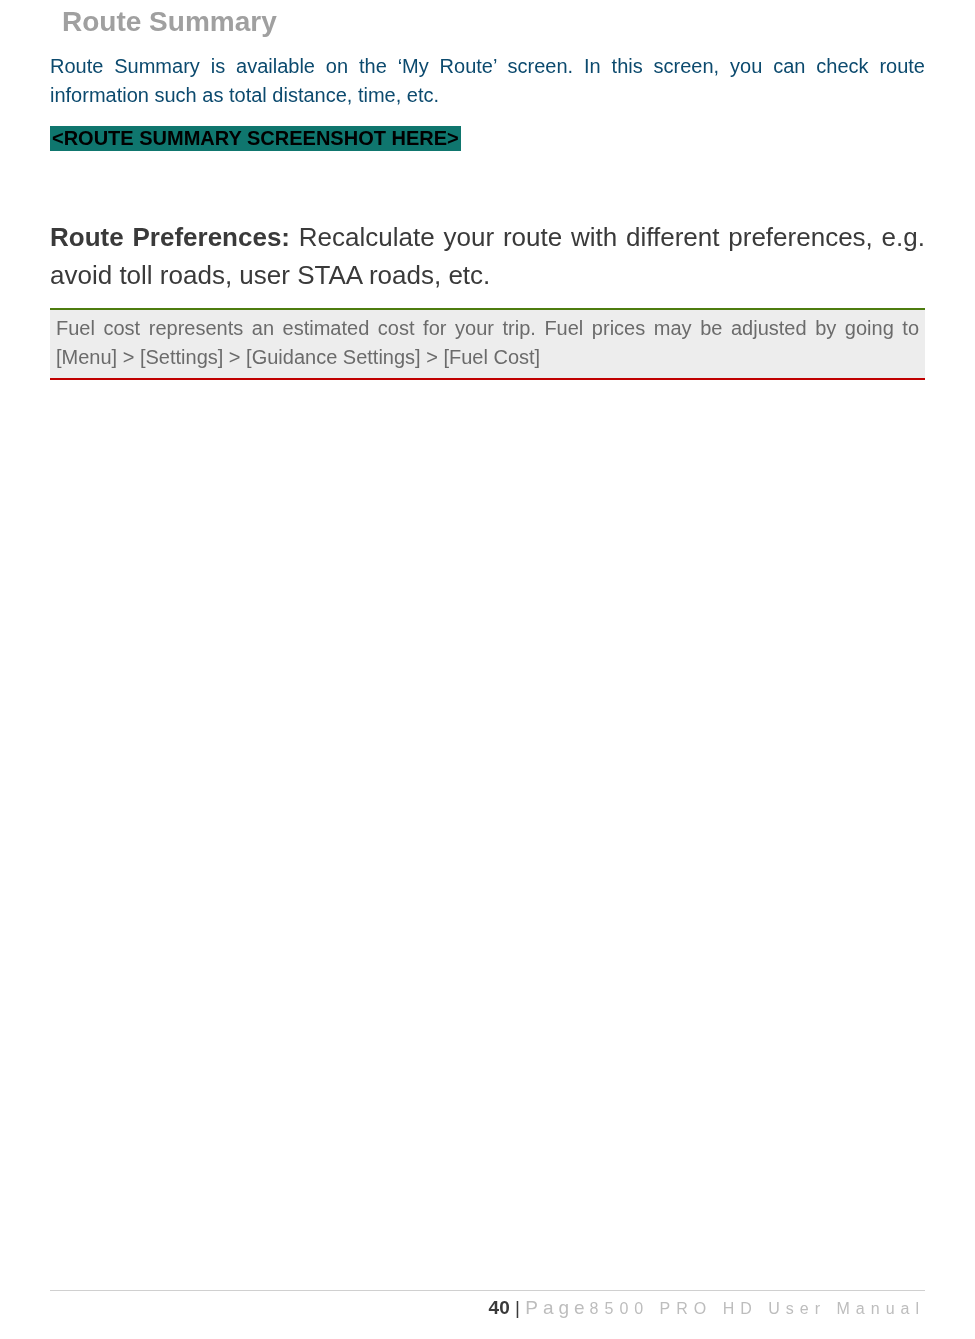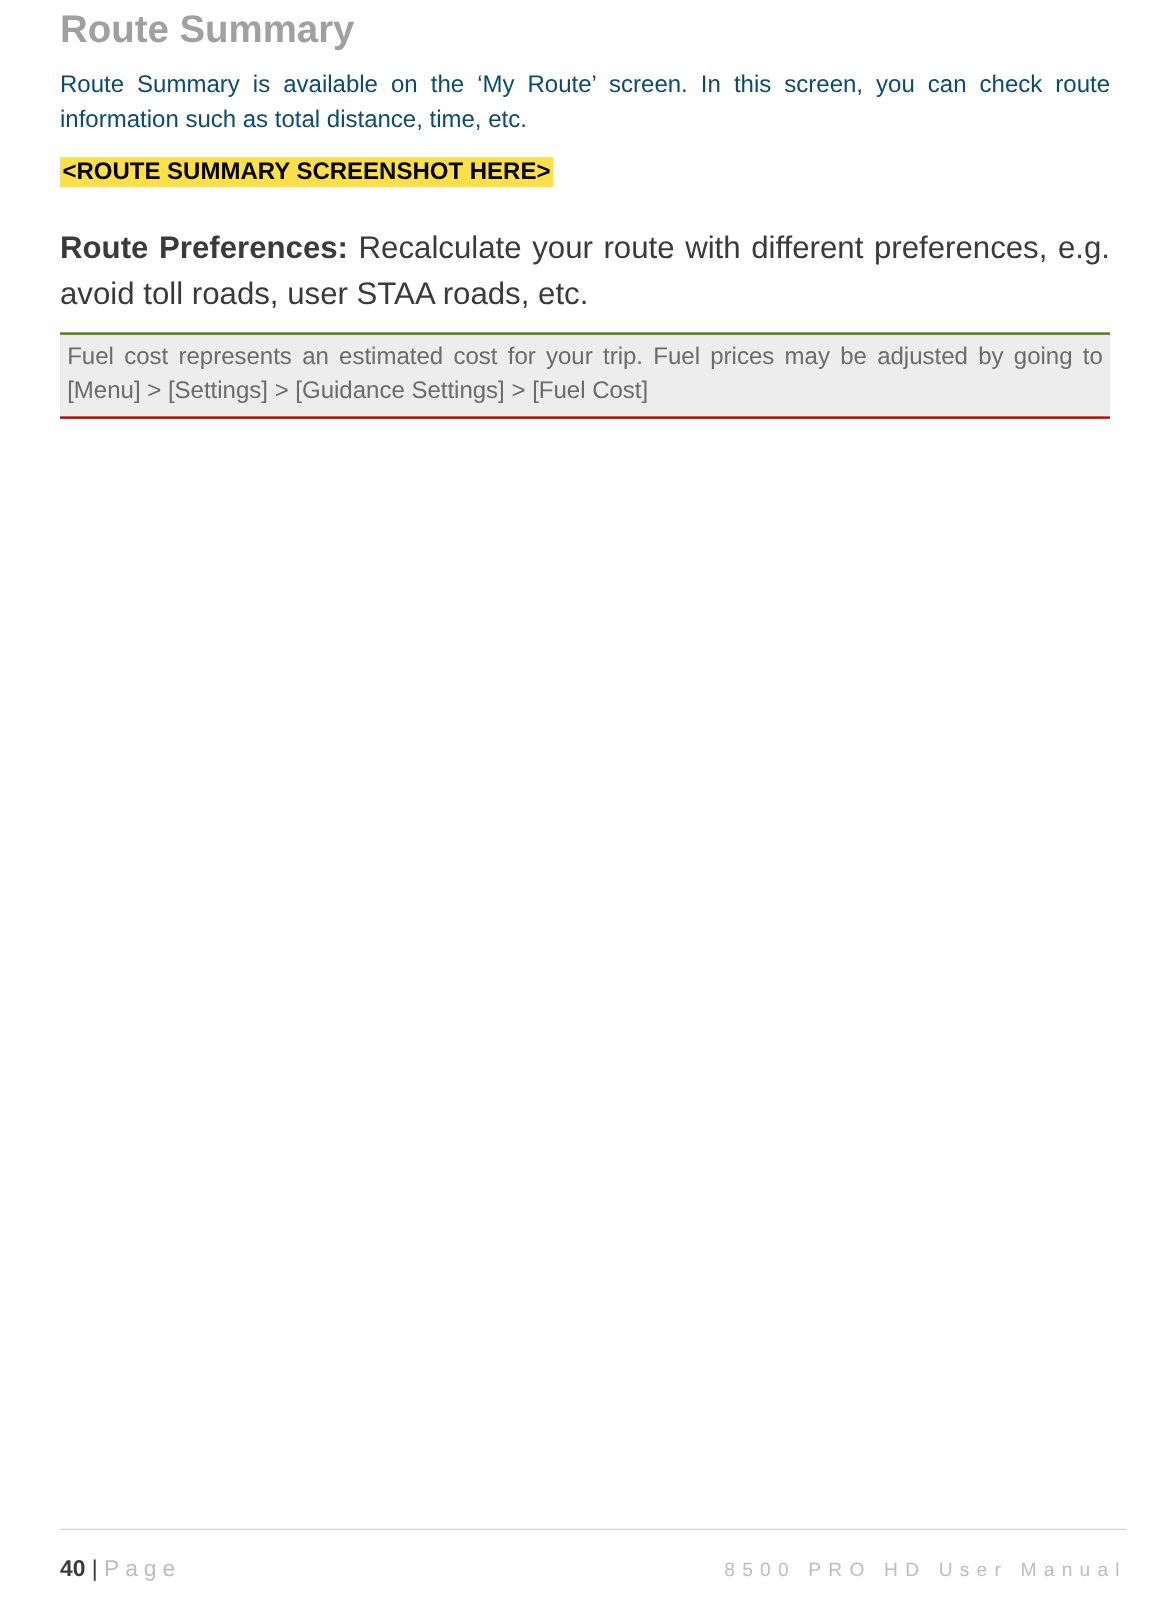--- a/index.html
+++ b/index.html
@@ -10,40 +10,41 @@
     body {
       font-family: "Century Gothic", "Avant Garde", Futura, sans-serif;
       width: 975px;
       height: 1339px;
       background: #ffffff;
       position: relative;
       padding: 0 50px;
     }
     .section-heading {
       color: #a0a0a0;
-      font-size: 32px;
+      font-size: 28px;
       font-weight: bold;
       padding-top: 6px;
       padding-bottom: 14px;
+      margin-left: 12px;
     }
     .intro-paragraph {
       color: #0c4a6e;
       font-size: 20px;
       line-height: 1.45;
       text-align: justify;
       padding-bottom: 16px;
     }
     .placeholder-block {
       display: inline-block;
-      background: #fde047;
+      background: #0f766e;
       color: #000000;
       font-weight: bold;
       font-size: 20px;
       padding: 1px 2px;
-      margin-bottom: 32px;
+      margin-bottom: 68px;
     }
     .route-prefs-paragraph {
       color: #3a3a3a;
       font-size: 26px;
       line-height: 1.45;
       text-align: justify;
       padding-bottom: 14px;
     }
     .route-prefs-label {
       font-weight: bold;
@@ -55,26 +56,26 @@
       color: #6b6b6b;
       font-size: 20px;
       line-height: 1.45;
       text-align: justify;
       padding: 4px 6px 6px 6px;
     }
     .footer {
       position: absolute;
       bottom: 20px;
       left: 50px;
-      right: 36px;
+      right: 50px;
       display: flex;
-      justify-content: space-between;
+      justify-content: flex-end;
       align-items: baseline;
       border-top: 1px solid #d0d0d0;
-      padding-top: 22px;
+      padding-top: 6px;
     }
     .footer-left {
       color: #bdbdbd;
       font-size: 19px;
       letter-spacing: 5px;
     }
     .footer-left-pagenum {
       color: #3a3a3a;
       font-weight: bold;
       letter-spacing: 0;

